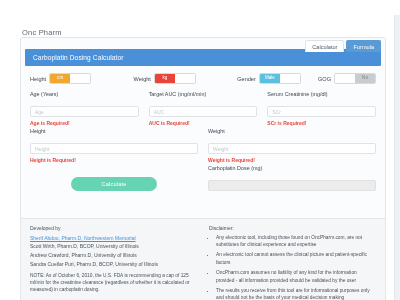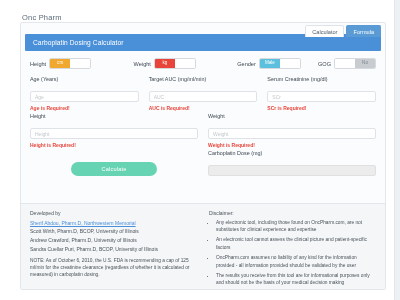--- a/index.html
+++ b/index.html
@@ -20,20 +20,21 @@
     position: relative;
     background: #ffffff;
     box-sizing: border-box;
   }
   
   .brand-bar {
     height: 22px;
     padding: 6px 0 0 22px;
     box-sizing: border-box;
     background: #ffffff;
+    margin-top: 15px;
   }
   .brand-title {
     font-size: 7.5px;
     color: #5a6a7a;
     letter-spacing: .2px;
   }
   
   .shell {
     margin: 0 14px 0 20px;
     background: #fbfcfd;

